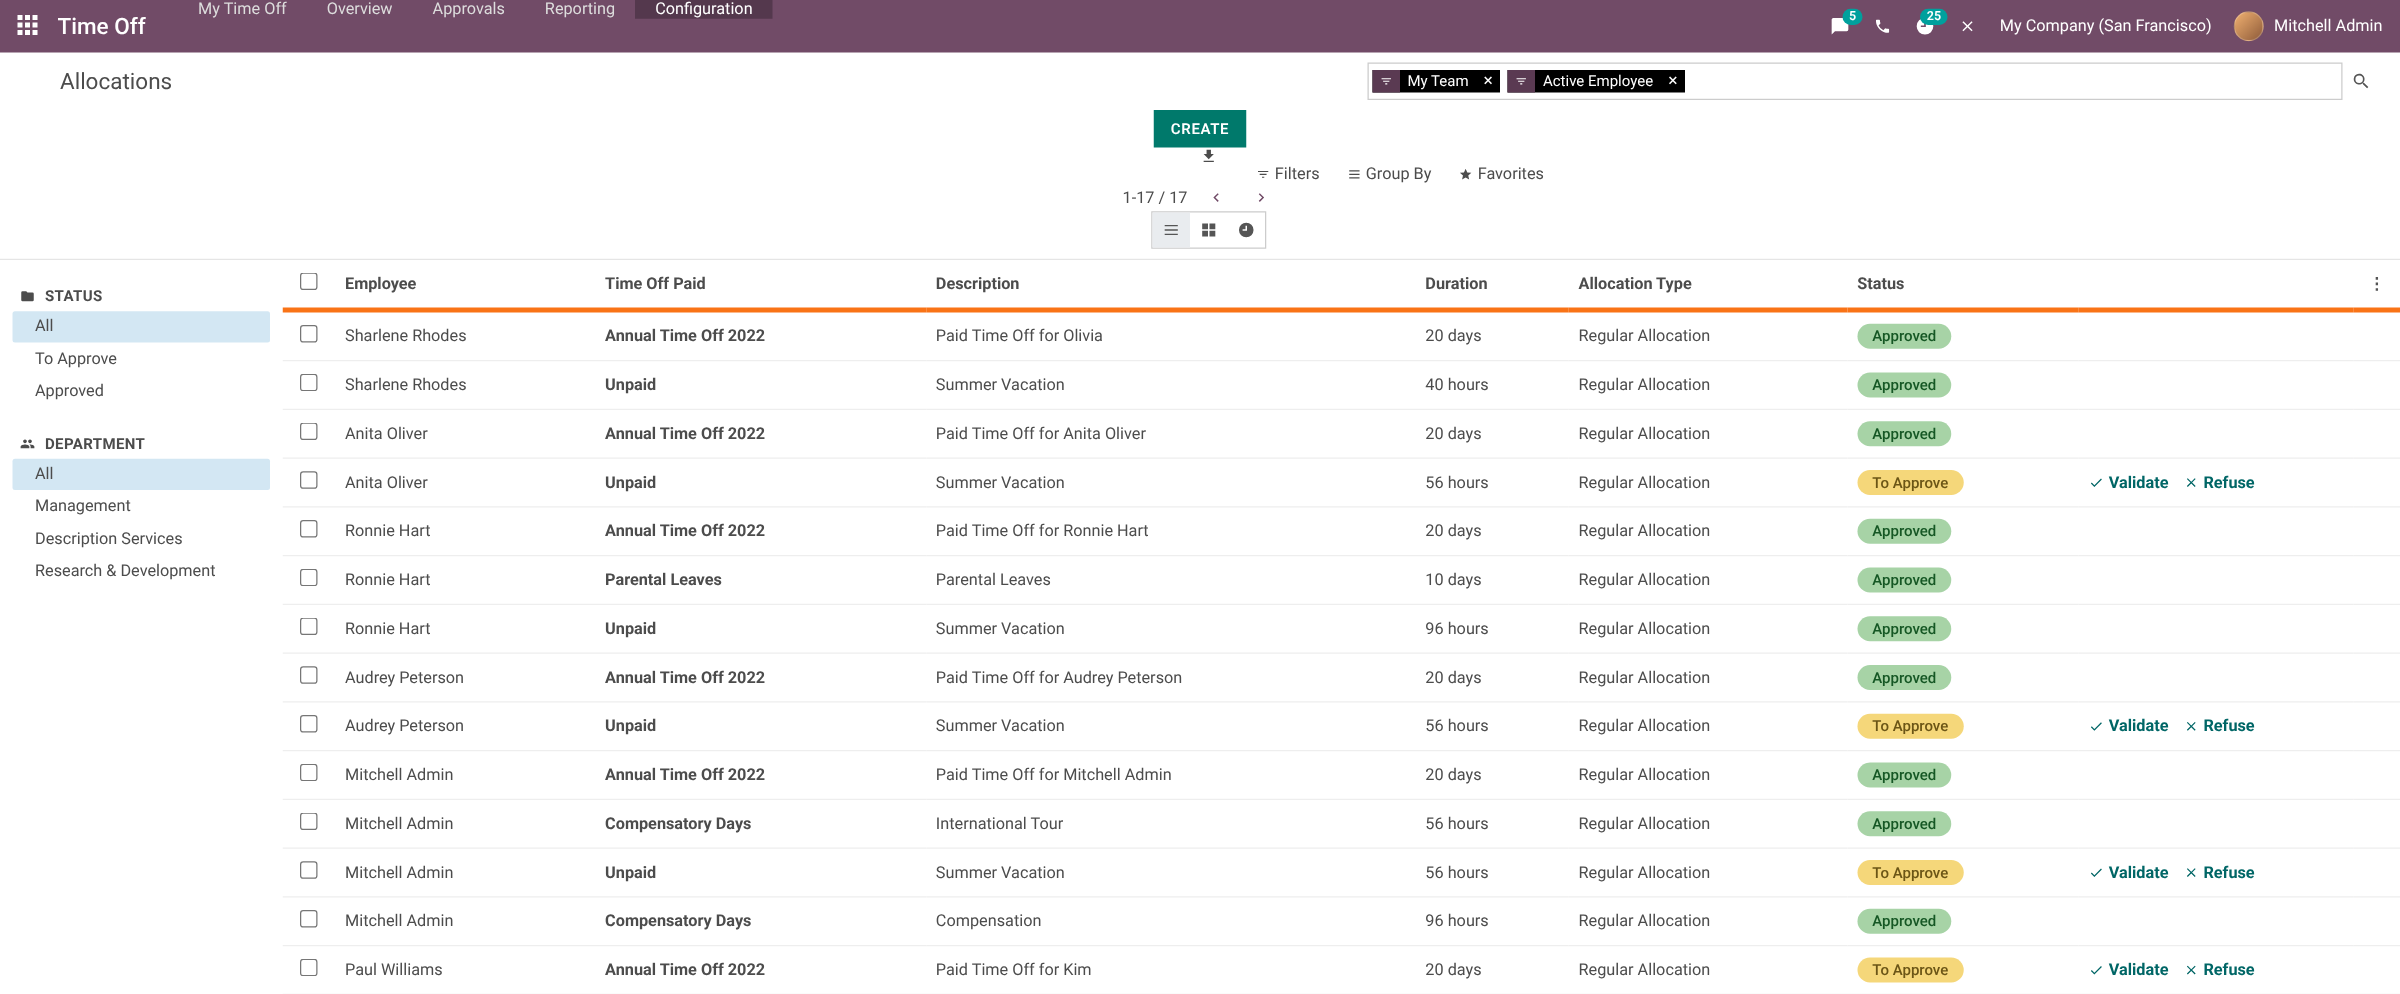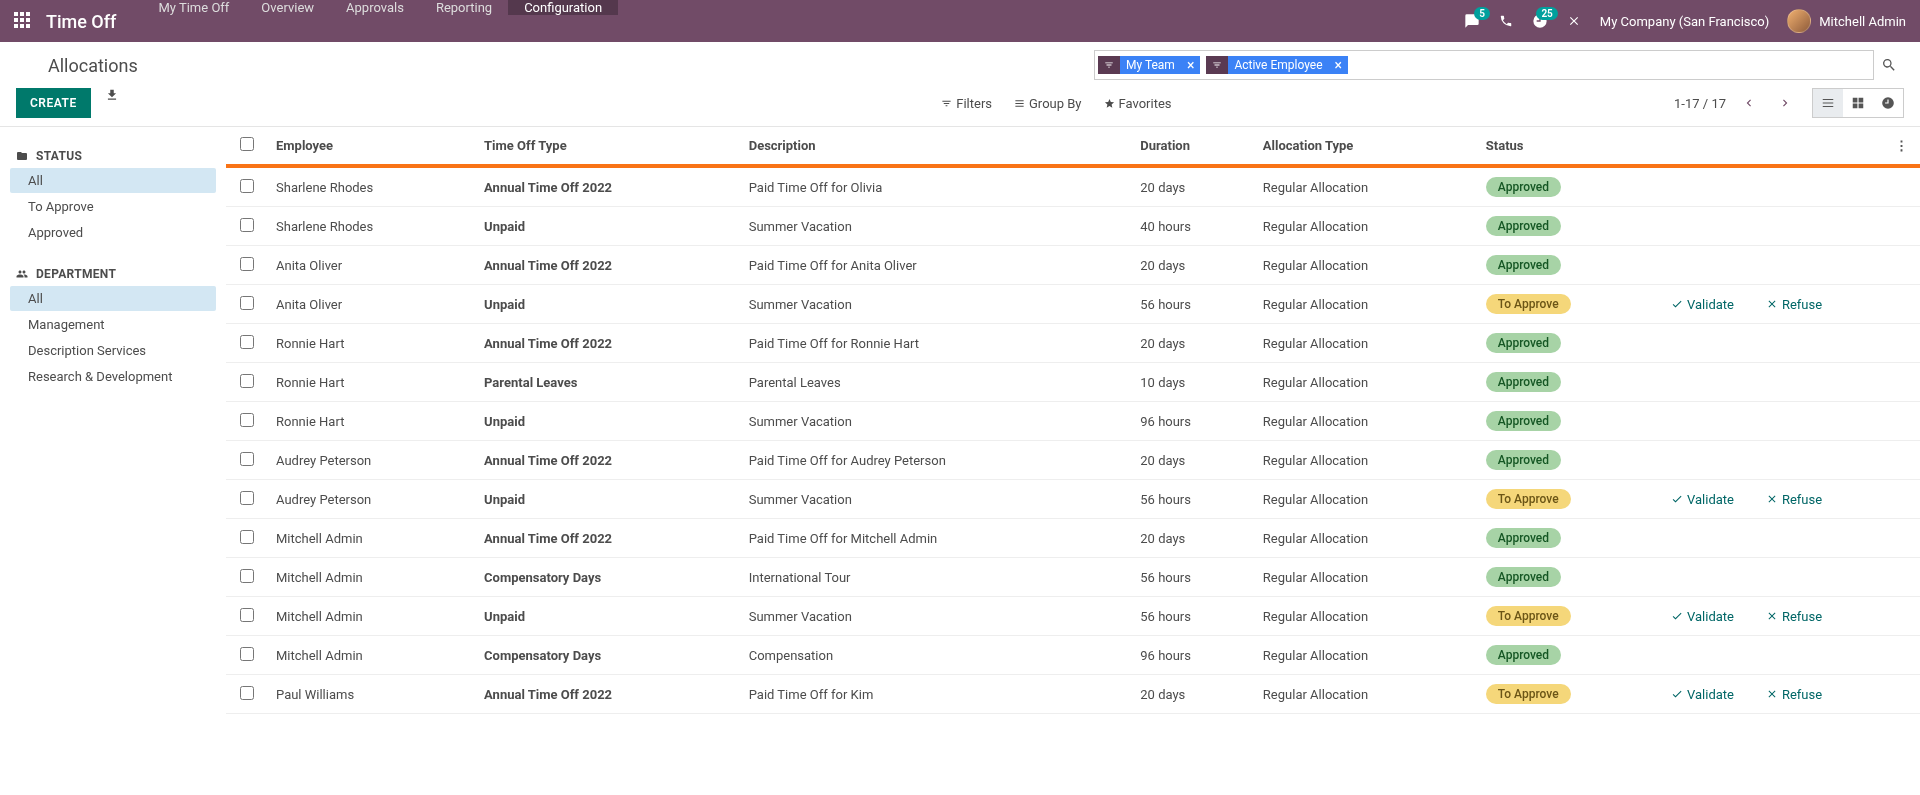--- a/index.html
+++ b/index.html
@@ -14,27 +14,27 @@
 .topbar-right { margin-left:auto; display:flex; align-items:center; gap:18px; }
 .ticon { width:16px; height:16px; color:#fff; display:inline-flex; align-items:center; justify-content:center; cursor:pointer; position:relative;}
 .badge-pill { background:#00A09D; color:#fff; border-radius:8px; font-size:10px; padding:1px 5px; position:absolute; top:-6px; right:-10px; font-weight:600;}
 .company-name { color:#fff; font-size:13px; }
 .user-box { display:flex; align-items:center; gap:8px; color:#fff; cursor:pointer;}
 .avatar { width:24px; height:24px; border-radius:50%; background: linear-gradient(135deg,#f0b070,#8e5b3a); border:1px solid #fff3;}
 .control-panel { border-bottom:1px solid #e5e5e5; padding: 8px 16px 4px 16px; }
 .cp-row1 { display:flex; align-items:center; }
 .page-title { font-size:18px; color:#4c4c4c;margin-left:32px; }
 .search-wrap { margin-left:auto; display:flex; align-items:center; border:1px solid #ccc; height:30px; min-width:780px;}
-.facet { display:flex; align-items:center; background:#3b82f6; color:#fff; margin:3px; font-size:12px; }
+.facet { display:flex; align-items:center; background:#000000; color:#fff; margin:3px; font-size:12px; }
 .facet .ficon { background:#5a3a52; padding:4px 6px; display:flex; align-items:center;}
 .facet .flabel { padding: 0 6px;}
 .facet .fx { padding: 0 6px; cursor:pointer; font-size:14px; }
 .search-input { flex:1; border:none; outline:none; padding:0 8px; font-size:13px; color:#555;}
 .search-btn { width:30px; text-align:center; font-size:15px; color:#666; cursor:pointer;}
-.cp-row2 { display:flex; margin-top:8px; padding-bottom:4px;}
+.cp-row2 { display:flex; align-items:center; margin-top:8px; padding-bottom:4px;flex-direction:column;}
 .btn-primary { background:#00796B; color:#fff; border:none; padding:8px 14px; font-size:12px; font-weight:600; letter-spacing:0.5px; cursor:pointer; }
 .btn-icon { margin-left:14px; color:#4c4c4c; cursor:pointer; font-size:14px;}
 .toolbar-center { margin-left:auto; margin-right:auto; display:flex; gap:22px; position:relative; left:160px;}
 .tool { color:#4c4c4c; cursor:pointer; font-size:13px; display:flex; align-items:center; gap:4px;}
 .pager { display:flex; align-items:center; gap:10px; color:#4c4c4c;}
 .pager-arrow { color:#714B67; cursor:pointer; padding:4px 6px;}
 .view-switch { display:flex; margin-left:14px; border:1px solid #ccc;}
 .view-btn { width:30px; height:28px; display:flex; align-items:center; justify-content:center; cursor:pointer; color:#555;}
 .view-btn.active { background:#e9ecef;}
 .main { display:flex; }
@@ -46,21 +46,21 @@
 .content { flex:1; overflow:auto;}
 table { width:100%; border-collapse:collapse; }
 thead th { text-align:left; padding:10px 8px; font-weight:700; color:#4c4c4c; border-bottom:4px solid #f97316; font-size:13px;}
 tbody tr { border-bottom:1px solid #eee; }
 tbody td { padding:9px 8px; font-size:13px; color:#4c4c4c; vertical-align:middle;}
 .cb { width:14px; height:14px;}
 .bold { font-weight:700;}
 .status-pill { display:inline-block; padding:3px 12px; border-radius:14px; font-size:12px; font-weight:500;}
 .status-approved { background:#a7d3a6; color:#155724;}
 .status-toapprove { background:#f5d77a; color:#6b5516;}
-.row-actions { color:#006666; font-weight:400; display:flex; gap:32px;}
+.row-actions { color:#006666; font-weight:700; display:flex; gap:12px;}
 .row-action { cursor:pointer; display:inline-flex; align-items:center; gap:4px;}
 .kebab { cursor:pointer; color:#555; padding:4px;}
 th.cb-col, td.cb-col { width:42px; text-align:center;}
 td.actcol { width:220px;}
 svg { display:block; }
 .side-header svg { width:12px; height:12px; fill:#4c4c4c;}
 </style>
 </head>
 <body>
 
@@ -235,21 +235,21 @@
         </div>
     </div>
   </div>
 
   <div class="content">
     <table>
       <thead>
         <tr>
           <th class="cb-col"><input type="checkbox" class="cb" style=""></th>
           <th>Employee</th>
-          <th>Time Off Type</th>
+          <th>Time Off Paid</th>
           <th>Description</th>
           <th>Duration</th>
           <th>Allocation Type</th>
           <th>Status</th>
           <th class="actcol"></th>
           <th style="width:28px"><span class="kebab">⋮</span></th>
         </tr>
       </thead>
       <tbody id="tbody">
           <tr>

